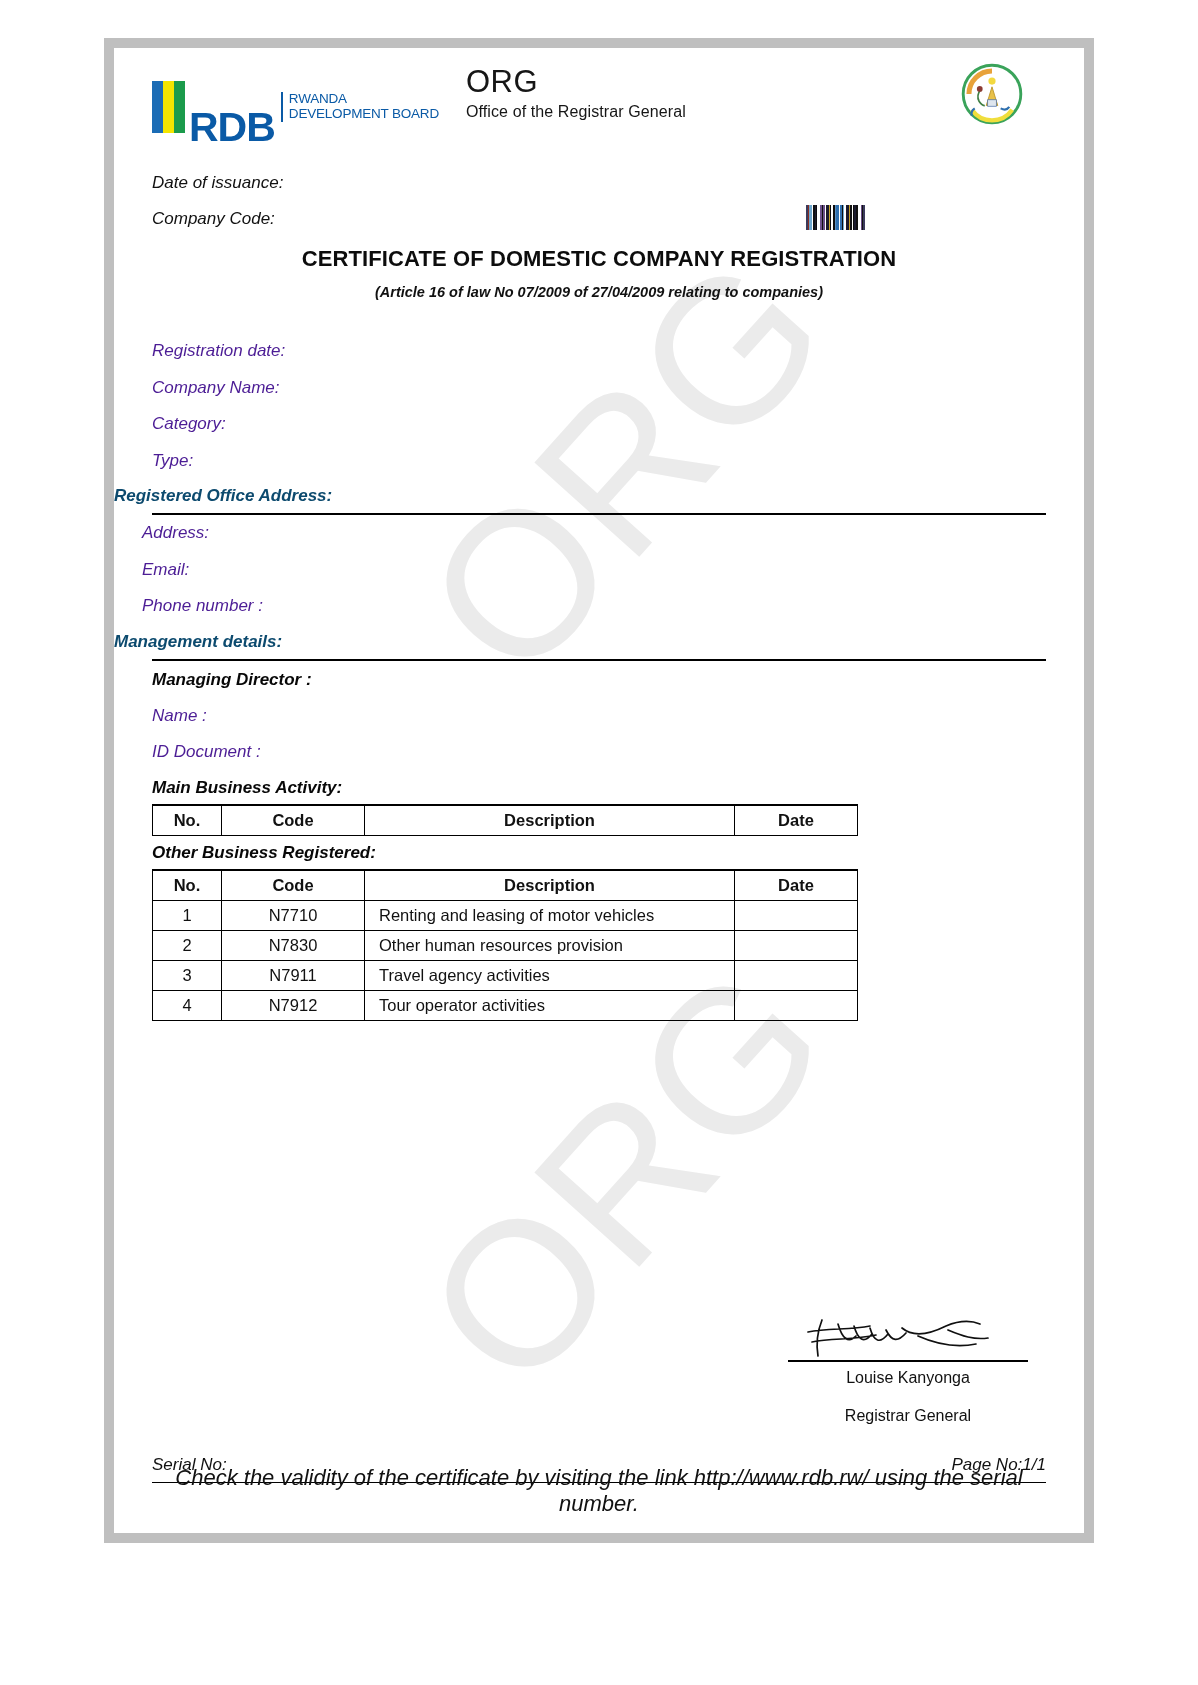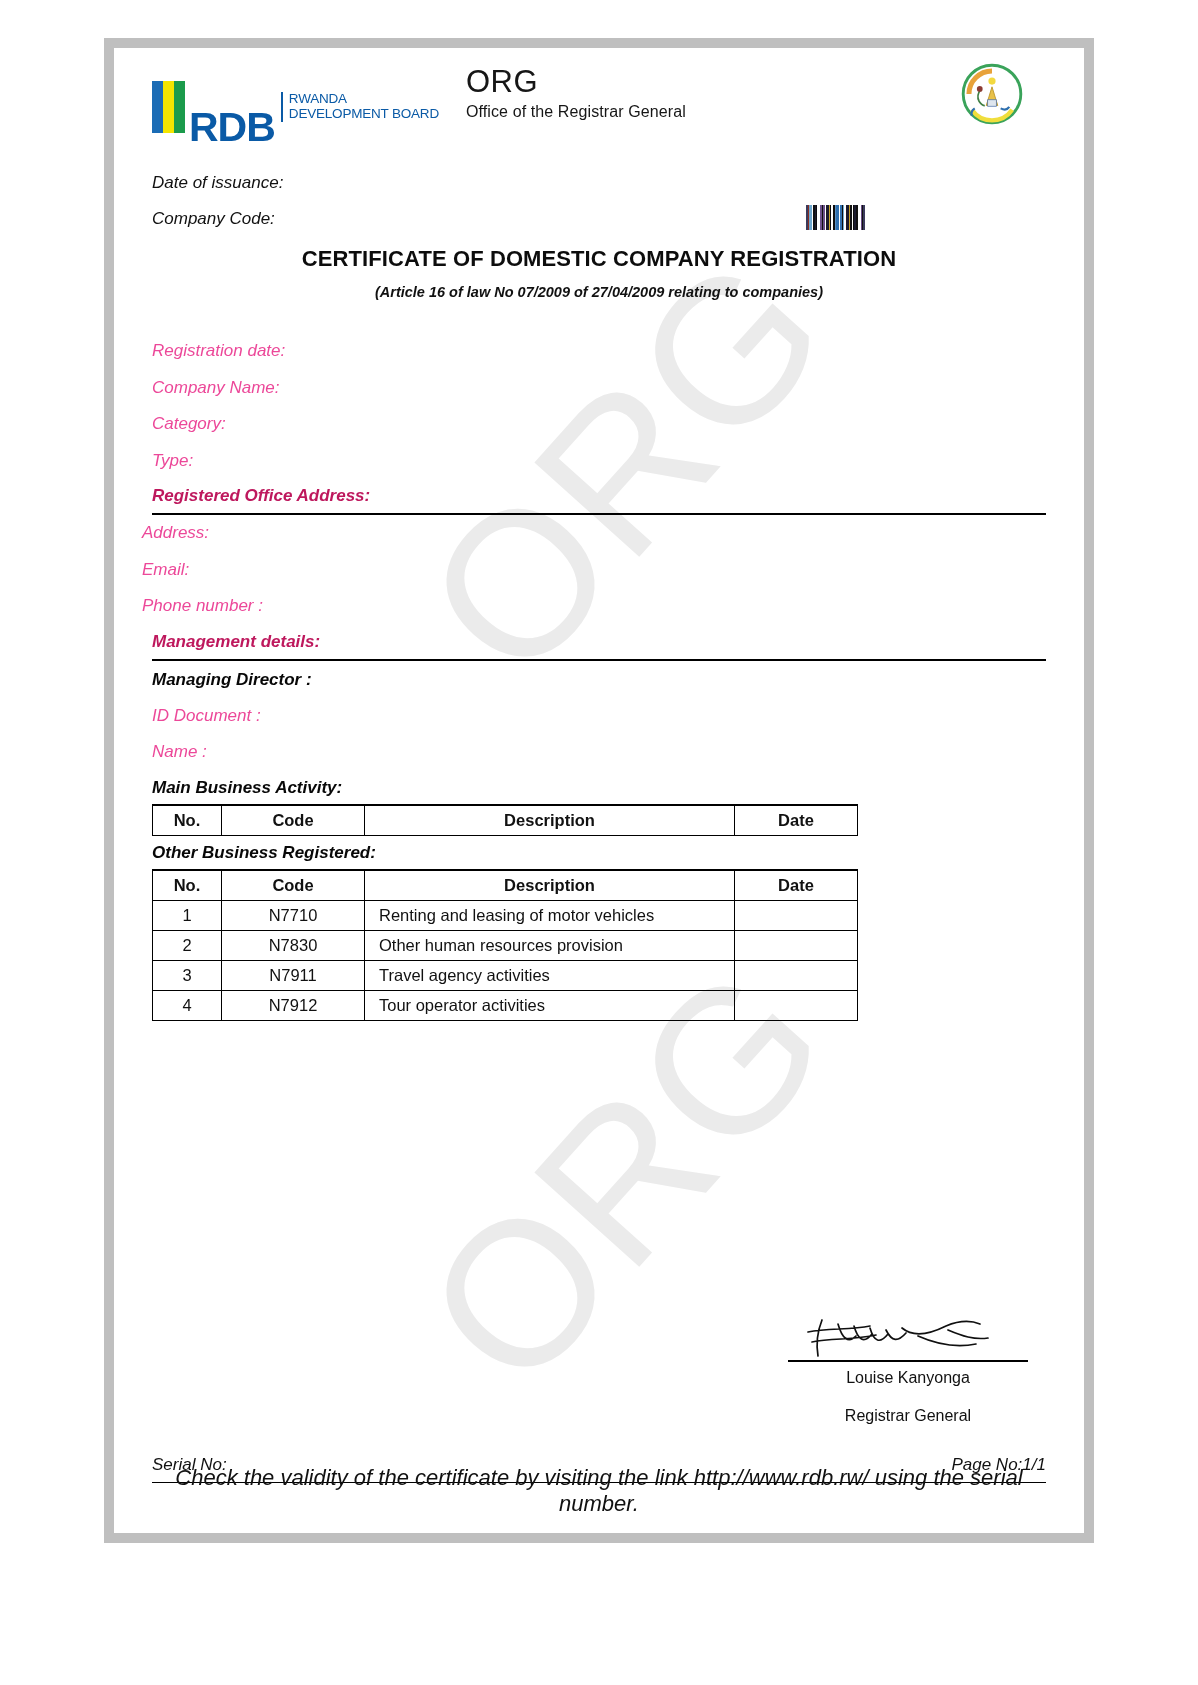--- a/index.html
+++ b/index.html
@@ -187,33 +187,32 @@
   
   #body-fields {
     position: absolute;
     left: 0;
     top: 285px;
     width: 100%;
   }
   .field-line {
     font-style: italic;
     font-size: 17px;
-    color: #ec4899;
+    color: #4c1d95;
     padding-left: 38px;
     height: 36.5px;
     line-height: 36.5px;
     white-space: nowrap;
   }
   .field-line.indent { padding-left: 28px; }
   .section-head {
     font-style: italic;
     font-weight: bold;
     font-size: 17px;
-    color: #be185d;
-    padding-left: 38px;
+    color: #0c4a6e;
     height: 34px;
     line-height: 34px;
   }
   .rule {
     height: 0;
     border-top: 2.2px solid #000;
     margin: 0 38px 0 38px;
   }
   .sub-head {
     font-style: italic;
@@ -447,25 +446,25 @@
       <div class="field-line indent">
         <span>Phone number :</span>
         <span></span>
       </div>
 
       <div class="section-head">Management details:</div>
       <div class="rule"></div>
 
       <div class="sub-head">Managing Director :</div>
       <div class="field-line">
+        <span>Name :</span>
+        <span></span>
+      </div>
+      <div class="field-line">
         <span>ID Document :</span>
-        <span></span>
-      </div>
-      <div class="field-line">
-        <span>Name :</span>
         <span></span>
       </div>
 
       <div class="table-label">Main Business Activity:</div>
       <table class="activity" id="main-activity-table">
         <thead>
           <tr>
             <th class="col-no">No.</th>
             <th class="col-code">Code</th>
             <th class="col-desc">Description</th>

